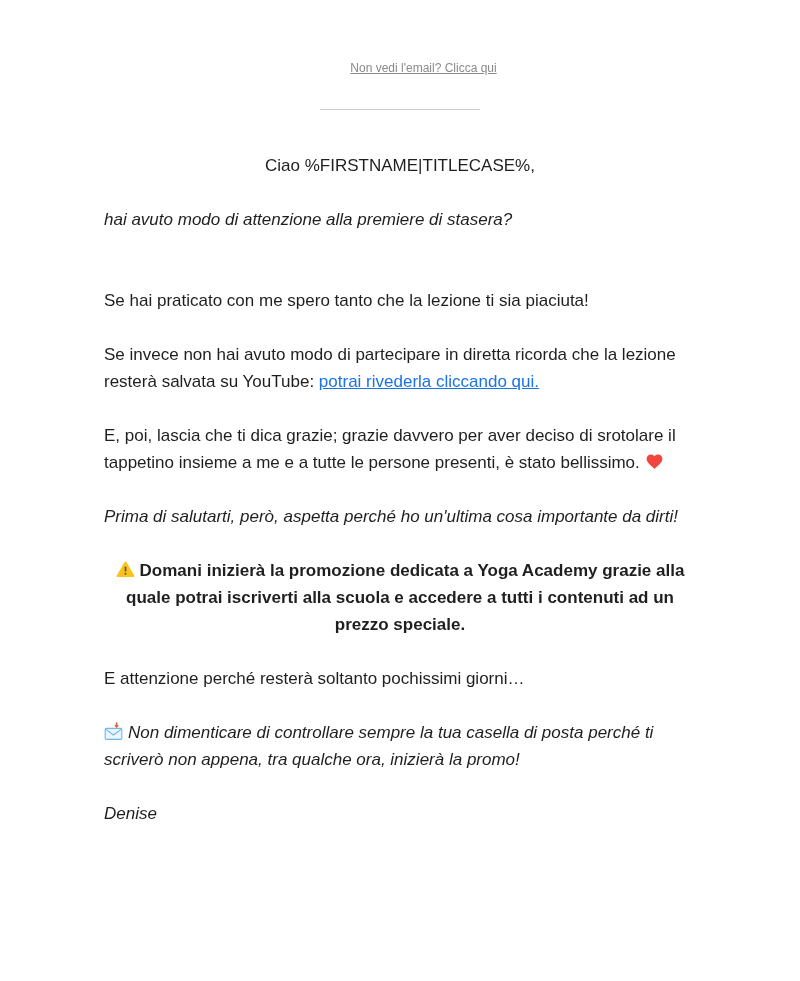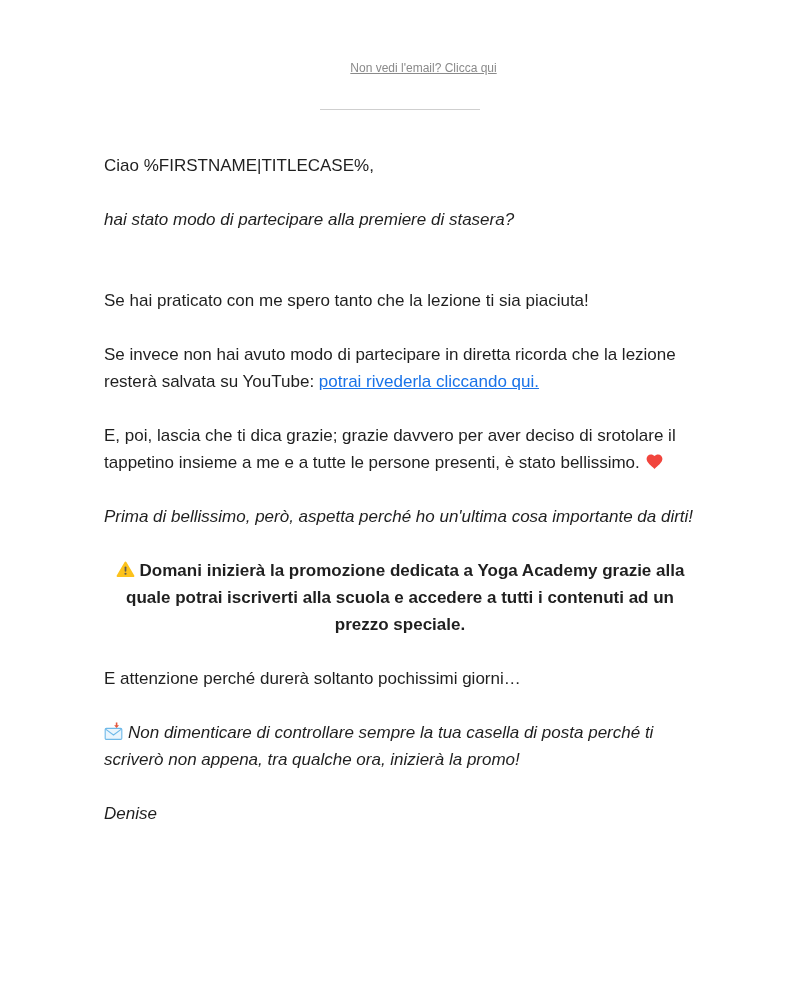--- a/index.html
+++ b/index.html
@@ -34,21 +34,21 @@
   }
 
   .content {
     width: 592px;
     margin: 42px 0 0 104px;
     font-size: 17px;
     line-height: 27px;
     color: #1f1f1f;
   }
   .content p { margin: 27px 0; }
-  .content p:first-child { margin-top: 0; }
+  .content p:first-child { margin-top: 0; text-align: center; }
   .extra-gap { margin-top: 54px !important; }
 
   .italic { font-style: italic; }
   .bold   { font-weight: bold; text-align: center; }
 
   .body-link {
     color: #1a73e8;
     text-decoration: underline;
     cursor: pointer;
   }
@@ -70,40 +70,40 @@
   <div class="preheader">
     <a class="view-online">Non vedi l'email? Clicca qui</a>
   </div>
 
   <hr class="divider">
 
   <div class="content">
 
     <p>Ciao %FIRSTNAME|TITLECASE%,</p>
 
-    <p class="italic">hai stato modo di partecipare alla premiere di stasera?</p>
+    <p class="italic">hai avuto modo di attenzione alla premiere di stasera?</p>
 
     <p class="extra-gap">Se hai praticato con me spero tanto che la lezione ti sia piaciuta!</p>
 
     <p><span>Se invece non hai avuto modo di partecipare in diretta ricorda che la lezione resterà salvata su YouTube:</span>
       <a class="body-link">potrai rivederla cliccando qui.</a></p>
 
     <p><span>E, poi, lascia che ti dica grazie; grazie davvero per aver deciso di srotolare il tappetino insieme a me e a tutte le persone presenti, è stato bellissimo.</span><svg class="icon icon-trail" viewBox="0 0 24 24" aria-hidden="true">
         <path fill="#f1453d" d="M12 21.35l-1.45-1.32C5.4 15.36 2 12.28 2 8.5 2 5.42 4.42 3 7.5 3c1.74 0 3.41.81 4.5 2.09C13.09 3.81 14.76 3 16.5 3 19.58 3 22 5.42 22 8.5c0 3.78-3.4 6.86-8.55 11.54L12 21.35z"></path>
       </svg></p>
 
-    <p class="italic">Prima di bellissimo, però, aspetta perché ho un'ultima cosa importante da dirti!</p>
+    <p class="italic">Prima di salutarti, però, aspetta perché ho un'ultima cosa importante da dirti!</p>
 
     <p class="bold"><svg class="icon icon-lead" viewBox="0 0 24 24" aria-hidden="true">
         <path fill="#fcc21c" stroke="#fcc21c" stroke-width="2.5" stroke-linejoin="round" d="M12 3.2 L22 20.3 H2 Z"></path>
         <rect x="10.9" y="8.2" width="2.2" height="6.6" rx="1.1" fill="#5f5b53"></rect>
         <circle cx="12" cy="17.3" r="1.35" fill="#5f5b53"></circle>
       </svg><span>Domani inizierà la promozione dedicata a Yoga Academy grazie alla quale potrai iscriverti alla scuola e accedere a tutti i contenuti ad un prezzo speciale.</span></p>
 
-    <p>E attenzione perché durerà soltanto pochissimi giorni…</p>
+    <p>E attenzione perché resterà soltanto pochissimi giorni…</p>
 
     <p class="italic"><svg class="icon icon-lead" viewBox="0 0 24 24" aria-hidden="true">
         <rect x="1.5" y="8" width="21" height="14" rx="1.5" fill="#eaf5fd" stroke="#6fb9e8" stroke-width="1.4"></rect>
         <path d="M2 9 L12 16.5 L22 9" fill="none" stroke="#6fb9e8" stroke-width="1.4"></path>
         <path d="M16.9 0.5 v3.6 h2.1 l-3.1 3.6 -3.1 -3.6 h2.1 v-3.6 Z" fill="#e4593f"></path>
       </svg><span>Non dimenticare di controllare sempre la tua casella di posta perché ti scriverò non appena, tra qualche ora, inizierà la promo!</span></p>
 
 
     <p class="italic">Denise</p>
 

